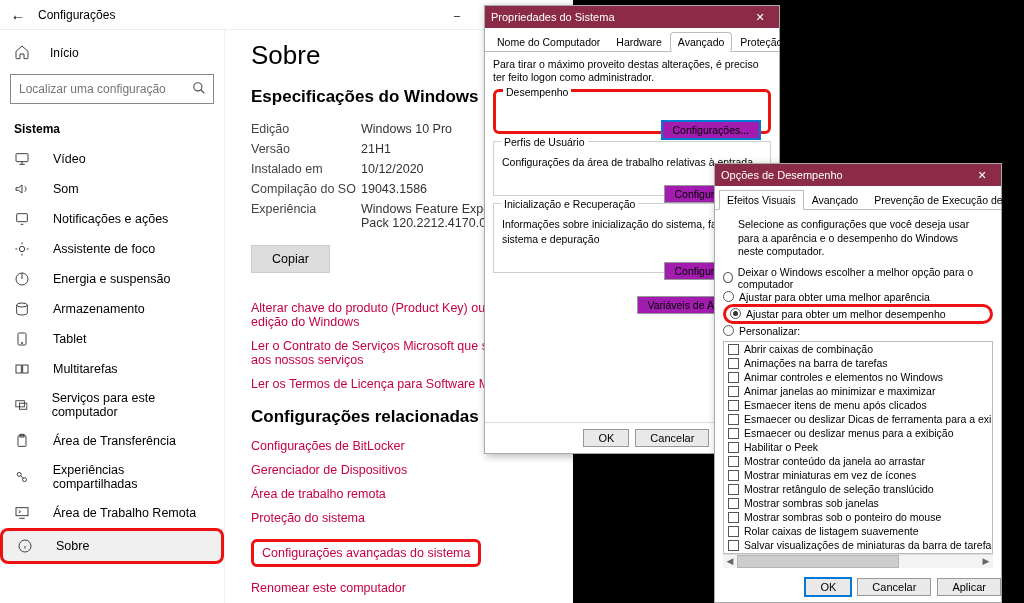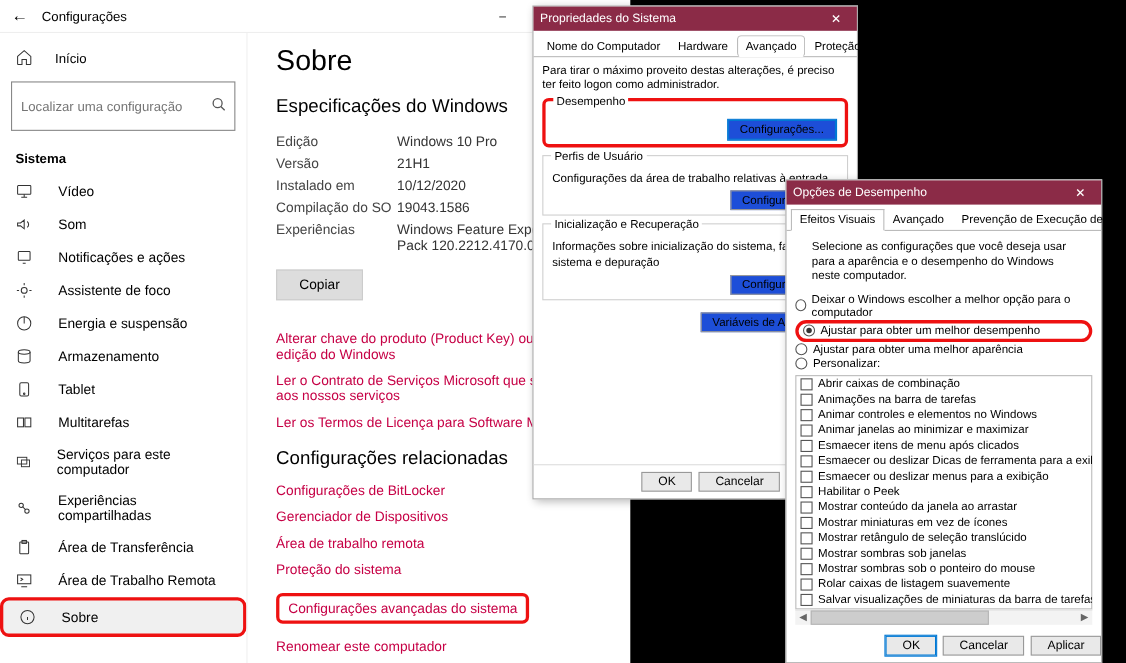--- a/index.html
+++ b/index.html
@@ -9,50 +9,50 @@
 .settings{position:absolute;left:0;top:0;width:573px;height:603px;background:#fff;display:flex;flex-direction:column}
 .settings-titlebar{height:30px;display:flex;align-items:center;padding:0 6px;border-bottom:1px solid #eee}
 .settings-titlebar .back{width:24px;text-align:center;font-size:15px}
 .settings-titlebar .title{margin-left:8px;font-size:12px}
 .settings-titlebar .spacer{flex:1}
 .settings-titlebar .winbtn{width:44px;height:30px;display:flex;align-items:center;justify-content:center;font-size:11px}
 .settings-body{flex:1;display:flex;overflow:hidden}
 .sidebar{width:225px;padding:8px 0 0 0;border-right:1px solid #f0f0f0;display:flex;flex-direction:column;overflow:hidden}
 .side-home{display:flex;align-items:flex-end;padding:6px 14px;gap:20px}
 .side-home svg, .side-item svg{width:16px;height:16px;stroke:#333;fill:none;stroke-width:1.4}
-.side-search{margin:8px 10px 14px;display:flex;align-items:center;border:1px solid #888;height:45px}
+.side-search{margin:8px 10px 14px;display:flex;align-items:center;border:1px solid #888;height:30px}
 .side-search input{flex:1;border:none;outline:none;font-size:12px;padding:0 8px;background:transparent}
 .side-search .sicon{width:28px;text-align:center}
 .side-heading{padding:4px 14px 8px;font-weight:700;font-size:12px}
 .side-item{display:flex;align-items:center;padding:7px 14px;gap:23px;font-size:12.5px;cursor:default}
 .side-item.active{background:#f0f0f0}
 .hl-red{border:3px solid #e11;border-radius:8px}
 .content{flex:1;padding:6px 26px 0 26px;overflow:hidden}
 .content h1{font-weight:300;font-size:26px;margin:4px 0 16px}
-.content h2{font-weight:400;font-size:17px;margin:6px 0 12px}
+.content h2{font-weight:700;font-size:17px;margin:6px 0 12px}
 .kv{display:flex;font-size:12.5px;padding:3px 0;color:#333}
 .kv .k{width:110px;color:#444}
 .kv .v{flex:1}
 .copybtn{margin:12px 0 18px;display:inline-block;background:#ddd;padding:6px 20px;border:1px solid #ccc;font-size:12.5px}
 .linkp{color:#0067c0;font-size:12.5px;margin:10px 0;cursor:pointer}
 .linkp.red{color:#c60045}
 
 
 .sysprops{position:absolute;left:484px;top:5px;width:296px;height:449px;background:#fff;border:1px solid #aaa;font-size:11px;display:flex;flex-direction:column;box-shadow:2px 2px 8px rgba(0,0,0,.3)}
 .dlg-titlebar{height:22px;background:#8b2b47;color:#fff;display:flex;align-items:center;padding:0 6px;font-size:11px}
 .dlg-titlebar .spacer{flex:1}
 .dlg-titlebar .xbtn{width:26px;text-align:center}
 .tabbar{display:flex;border-bottom:1px solid #bbb;font-size:10.5px;padding:4px 4px 0}
 .tab{padding:3px 7px;border:1px solid transparent;border-bottom:none;white-space:nowrap}
 .tab.active{border:1px solid #bbb;border-bottom:1px solid #fff;background:#fff;margin-bottom:-1px}
 .sysprops-body{padding:4px 8px;flex:1;overflow:hidden}
 .sp-note{font-size:10.5px;margin:2px 0 4px;line-height:1.25}
 .groupbox{border:1px solid #cfcfcf;margin:5px 0 7px;padding:13px 8px 6px;position:relative;font-size:10.5px;line-height:1.35}
 .groupbox .gtitle{position:absolute;top:-7px;left:7px;background:#fff;padding:0 3px;font-size:10.5px}
-.winbtn2{border:1px solid #999;background:#1d4ed8;padding:2px 10px;font-size:10.5px;float:right;margin-top:4px}
+.winbtn2{border:1px solid #999;background:#a21caf;padding:2px 10px;font-size:10.5px;float:right;margin-top:16px}
 .winbtn2.blue{border:1px solid #0078d4;outline:1px solid #0078d4}
 .dlgbtns{display:flex;justify-content:flex-end;gap:6px;padding:6px 0;border-top:1px solid #ddd}
 .dlgbtn{border:1px solid #999;background:#e9e9e9;padding:2px 14px;font-size:11px}
 
 
 .perf{position:absolute;left:714px;top:163px;width:288px;height:440px;background:#fff;border:1px solid #aaa;font-size:11px;display:flex;flex-direction:column;box-shadow:2px 2px 8px rgba(0,0,0,.3)}
 .perf-body{padding:4px 8px;flex:1;display:flex;flex-direction:column;overflow:hidden}
 .perf-desc{font-size:10.5px;line-height:1.3;margin:4px 15px 6px}
 .radio{display:flex;align-items:center;gap:5px;font-size:10.5px;margin:1px 0}
 .radio .r{width:11px;height:11px;border:1px solid #555;border-radius:50%;display:inline-flex;align-items:center;justify-content:center}
@@ -157,32 +157,32 @@
           </div>
           <div class="side-item">
             <svg viewBox="0 0 24 24">
               <rect x="3" y="5" width="14" height="10"></rect>
               <rect x="9" y="9" width="12" height="10"></rect>
             </svg>
             <span>Serviços para este computador</span>
           </div>
           <div class="side-item">
             <svg viewBox="0 0 24 24">
+              <rect x="6" y="4" width="12" height="16" rx="1"></rect>
+              <rect x="9" y="2" width="6" height="4"></rect>
+            </svg>
+            <span>Área de Transferência</span>
+          </div>
+          <div class="side-item">
+            <svg viewBox="0 0 24 24">
               <circle cx="8" cy="8" r="3"></circle>
               <circle cx="16" cy="16" r="3"></circle>
               <path d="M10 10l4 4"></path>
             </svg>
             <span>Experiências compartilhadas</span>
-          </div>
-          <div class="side-item">
-            <svg viewBox="0 0 24 24">
-              <rect x="6" y="4" width="12" height="16" rx="1"></rect>
-              <rect x="9" y="2" width="6" height="4"></rect>
-            </svg>
-            <span>Área de Transferência</span>
           </div>
           <div class="side-item">
             <svg viewBox="0 0 24 24">
               <rect x="3" y="4" width="18" height="12"></rect>
               <path d="M8 20h8"></path>
               <path d="M7 8l3 2-3 2"></path>
             </svg>
             <span>Área de Trabalho Remota</span>
           </div>
           <div class="side-item active hl-red">
@@ -209,21 +209,21 @@
           </div>
           <div class="kv">
             <div class="k">Instalado em</div>
             <div class="v">10/12/2020</div>
           </div>
           <div class="kv">
             <div class="k">Compilação do SO</div>
             <div class="v">19043.1586</div>
           </div>
           <div class="kv">
-            <div class="k">Experiências</div>
+            <div class="k">Experiência</div>
             <div class="v">Windows Feature Experience Pack 120.2212.4170.0</div>
           </div>
         </div>
       <div class="copybtn">Copiar</div>
       <div id="links1">
           <div class="linkp red">Alterar chave do produto (Product Key) ou atualizar a edição do Windows</div>
           <div class="linkp red">Ler o Contrato de Serviços Microsoft que se aplica aos nossos serviços</div>
           <div class="linkp red">Ler os Termos de Licença para Software Microsoft</div>
         </div>
       <h2 style="margin-top:16px">Configurações relacionadas</h2>
@@ -289,27 +289,27 @@
       <div class="tab">Avançado</div>
       <div class="tab">Prevenção de Execução de Dados</div>
     </div>
   <div class="perf-body">
     <div class="perf-desc">Selecione as configurações que você deseja usar para a aparência e o desempenho do Windows neste computador.</div>
     <div id="perf-radios">
         <div class="radio">
           <span class="r"></span>
           <span>Deixar o Windows escolher a melhor opção para o computador</span>
         </div>
+        <div class="radio">
+          <span class="r"></span>
+          <span>Ajustar para obter uma melhor aparência</span>
+        </div>
         <div class="radio hlbox" style="border-radius: 10px; padding: 1px 4px;">
           <span class="r on"></span>
           <span>Ajustar para obter um melhor desempenho</span>
-        </div>
-        <div class="radio">
-          <span class="r"></span>
-          <span>Ajustar para obter uma melhor aparência</span>
         </div>
         <div class="radio">
           <span class="r"></span>
           <span>Personalizar:</span>
         </div>
       </div>
     <div class="chklist" id="perf-checks">
         <div class="chkitem">
           <span class="c"></span>
           <span>Abrir caixas de combinação</span>

